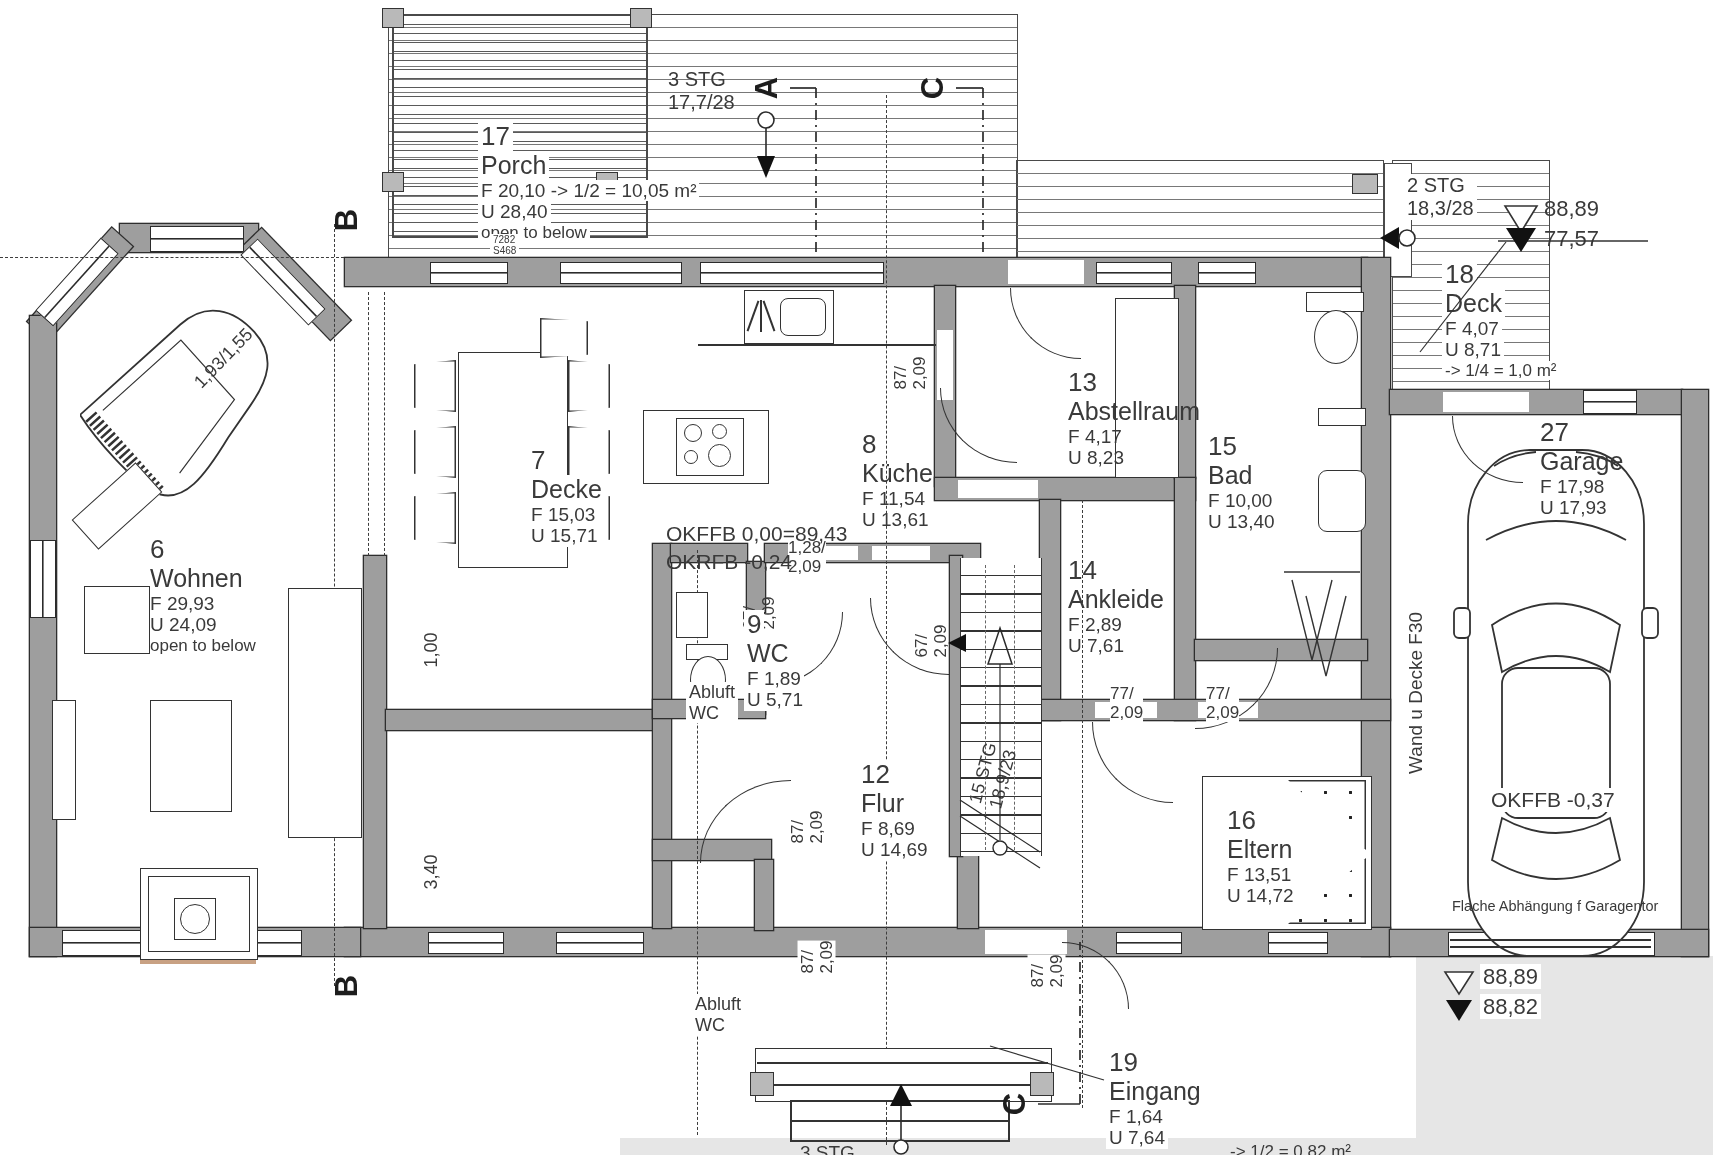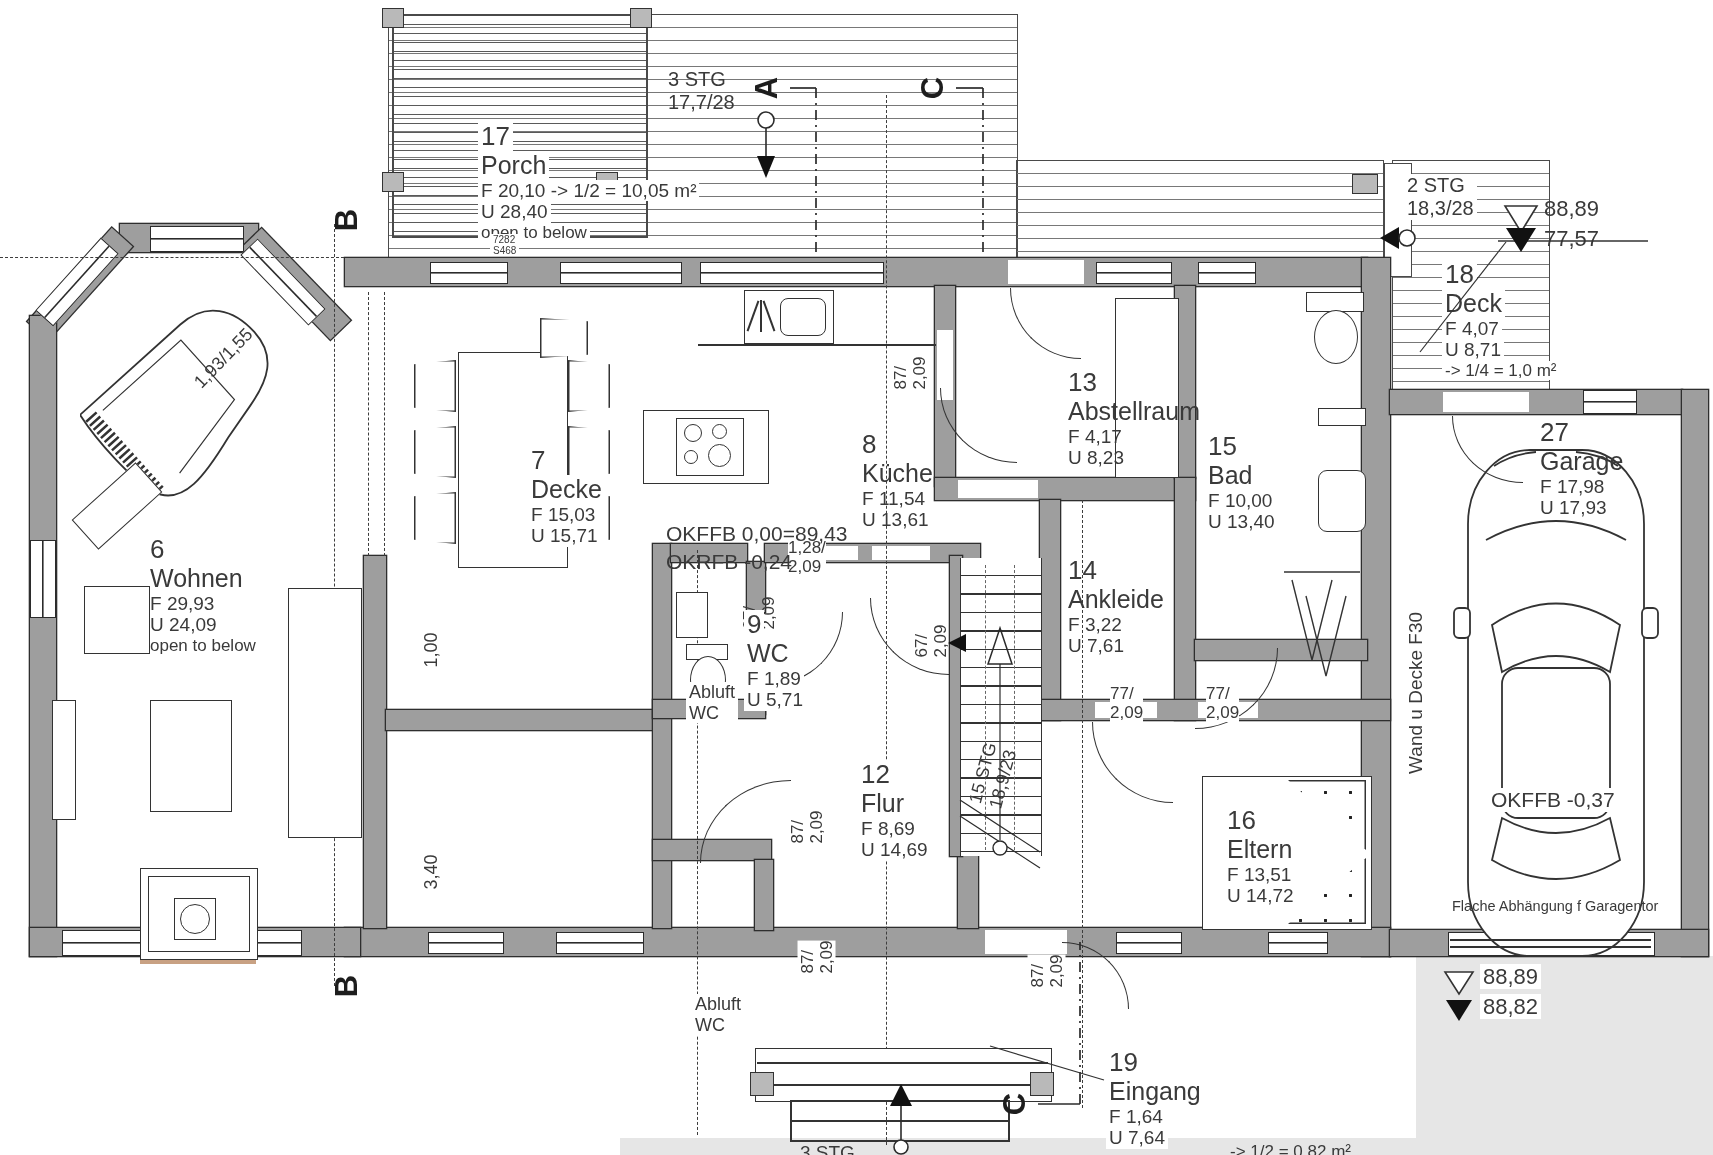--- a/index.html
+++ b/index.html
@@ -268,21 +268,21 @@
   </div>
   <div class="rlabel" style="left:1068px;top:368px">
     <span class="no">13</span>
     <span class="nm">Abstellraum</span>
     <span class="fu">F 4,17</span>
     <span class="fu">U 8,23</span>
   </div>
   <div class="rlabel" style="left:1068px;top:556px">
     <span class="no">14</span>
     <span class="nm">Ankleide</span>
-    <span class="fu">F 3,22</span>
+    <span class="fu">F 2,89</span>
     <span class="fu">U 7,61</span>
   </div>
   <div class="rlabel" style="left:1208px;top:432px">
     <span class="no">15</span>
     <span class="nm">Bad</span>
     <span class="fu">F 10,00</span>
     <span class="fu">U 13,40</span>
   </div>
   <div class="rlabel wbg" style="left:1224px;top:806px">
     <span class="no">16</span>

